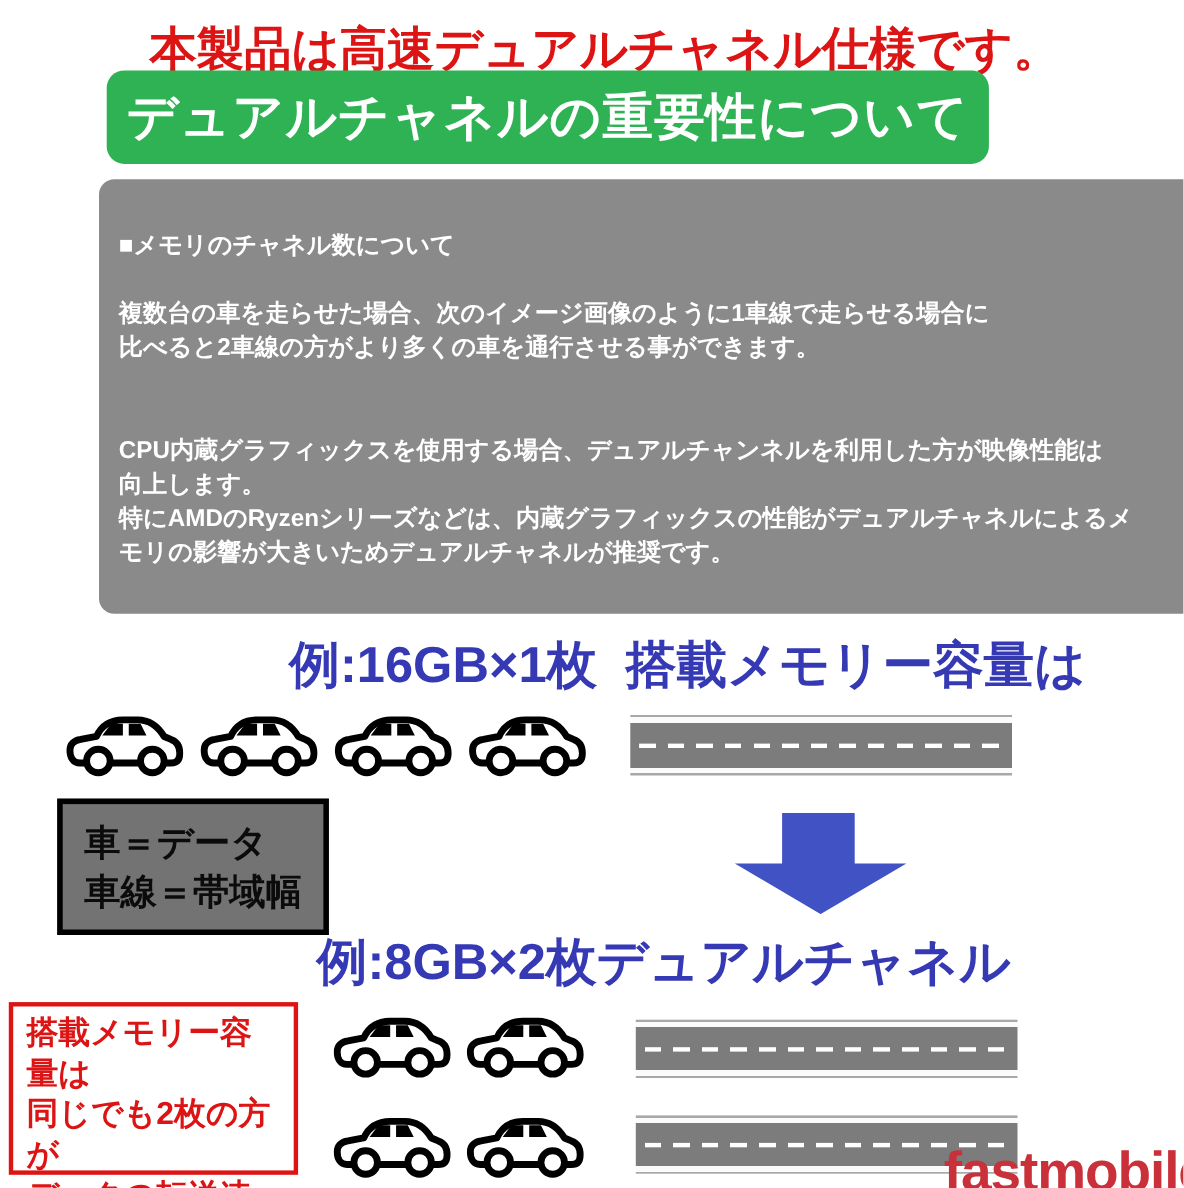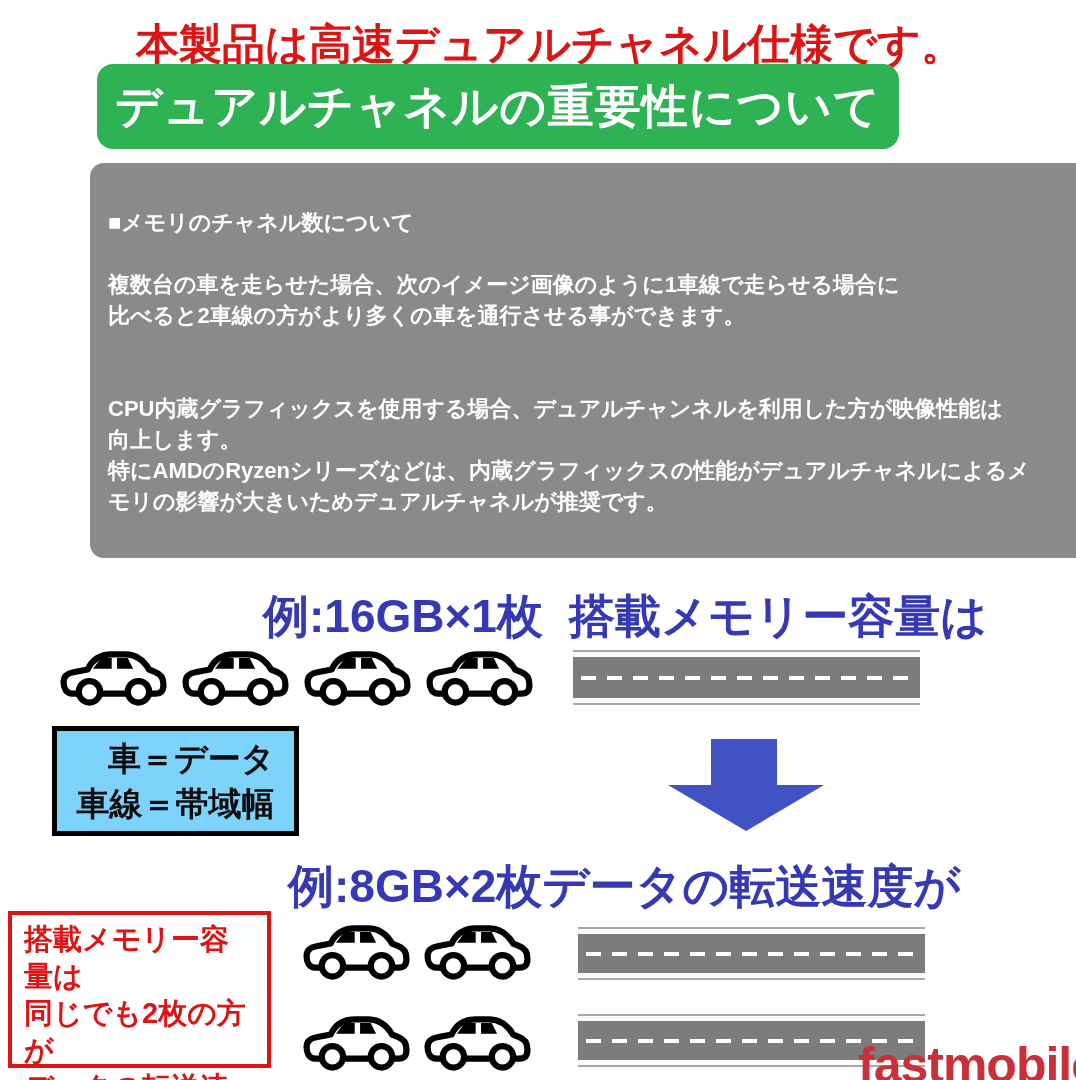--- a/index.html
+++ b/index.html
@@ -23,21 +23,21 @@
   .info-box{
     position:absolute;left:90px;top:163px;width:1056px;height:395px;box-sizing:border-box;
     background:var(--info-gray,#8a8a8a);border-radius:14px;padding:13px 18px;
     color:#ffffff;font-weight:bold;font-size:22px;line-height:31px;white-space:pre-line;
   }
   .info-box p{margin:0 0 31px 0;}
   .info-box p.info-heading{margin:0;}
   .info-box p.last{margin-bottom:0;}
   .channel-heading{
     position:absolute;display:flex;white-space:nowrap;
-    color:var(--heading-blue,#3539b4);font-size:46px;font-weight:800;line-height:1;margin-top:12px;
+    color:var(--heading-blue,#3539b4);font-size:46px;font-weight:800;line-height:1;
   }
   .sc-heading{left:263px;top:581px;gap:26px;}
   .dc-heading{left:288px;top:851px;}
   .cars-row{position:absolute;display:flex;}
   .cars-single{left:60px;top:638px;gap:15px;}
   .cars-dual-1{left:303px;top:912px;gap:14px;}
   .cars-dual-2{left:303px;top:1003px;gap:14px;}
   .car{width:107px;height:72px;display:block;}
   .road{
     position:absolute;
@@ -49,23 +49,23 @@
       #a8a8a8 calc(100% - 2px),#a8a8a8 100%);
   }
   .road .dash{
     position:absolute;left:8px;right:8px;top:50%;height:4px;transform:translateY(-50%);
     background:repeating-linear-gradient(to right,#fff 0,#fff 15px,transparent 15px,transparent 26px);
   }
   .road-single{left:573px;top:650px;width:347px;height:55px;}
   .road-dual-1{left:578px;top:927px;width:347px;height:53px;}
   .road-dual-2{left:578px;top:1014px;width:347px;height:53px;}
   .legend-box{
-    position:absolute;left:52px;top:726px;width:247px;height:110px;box-sizing:border-box;
-    border:5px solid #000;background:#7dd3fc;
-    display:flex;align-items:center;justify-content:center;text-align:right;
+    position:absolute;left:52px;top:726px;width:247px;height:124px;box-sizing:border-box;
+    border:5px solid #000;background:#737373;
+    display:flex;align-items:center;justify-content:center;text-align:left;
   }
   .legend-text{
     color:#0b0b0b;font-size:33px;font-weight:900;line-height:45px;white-space:pre-line;
   }
   .arrow{position:absolute;left:668px;top:739px;width:156px;height:92px;display:block;}
   .note-box{
     position:absolute;left:8px;top:911px;width:263px;height:157px;box-sizing:border-box;
     border:4px solid var(--note-red,#dc1414);background:#fff;padding:6px 12px;
   }
   .note-text{
@@ -138,21 +138,21 @@
     <div class="legend-text">車＝データ
 車線＝帯域幅</div>
   </div>
 
   <svg class="arrow" viewBox="0 0 156 92">
     <polygon points="43,0 109,0 109,46 156,46 78,92 0,46 43,46" fill="var(--arrow-blue,#4152c4)"></polygon>
   </svg>
 
   <div class="channel-heading dc-heading">
     <span>例:8GB×2枚</span>
-    <span>データの転送速度が</span>
+    <span>デュアルチャネル</span>
   </div>
 
   <div class="note-box">
     <div class="note-text">搭載メモリー容量は
 同じでも2枚の方が
 データの転送速度が
 向上します。</div>
   </div>
 
   <div class="cars-row cars-dual-1">

